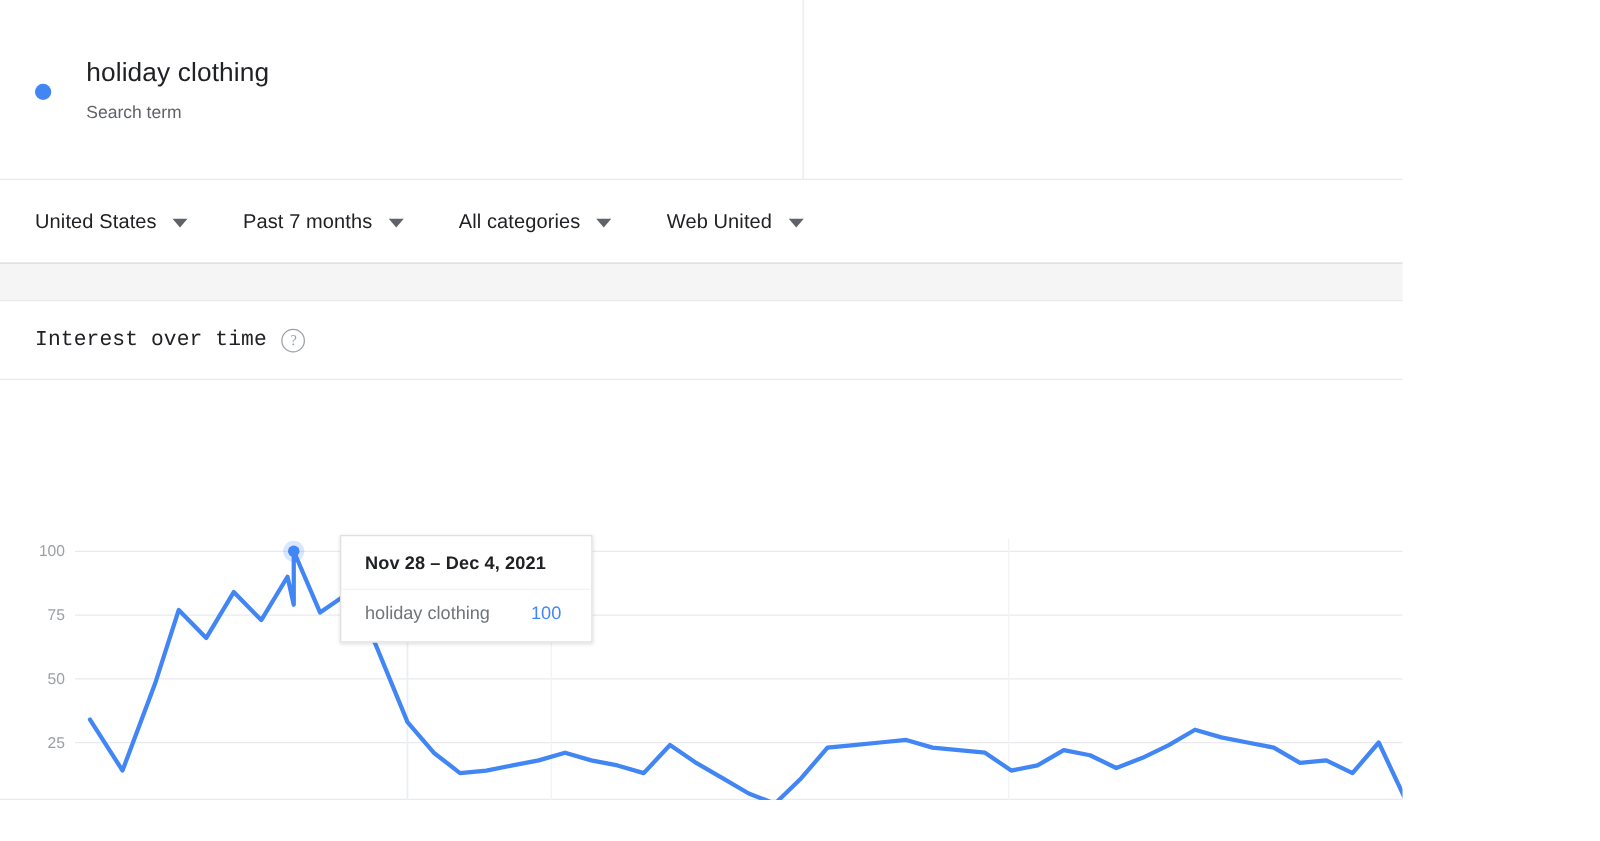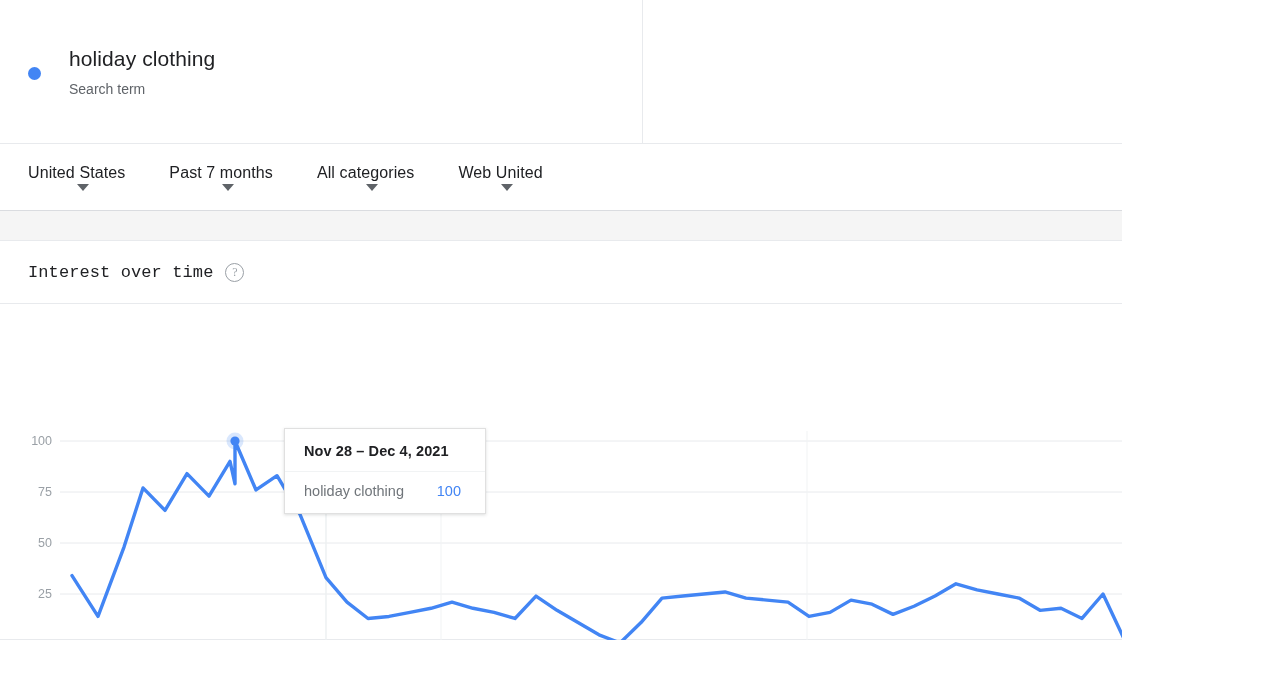--- a/index.html
+++ b/index.html
@@ -80,21 +80,20 @@
     position: absolute; left: 0; top: 145px;
     width: 1280px; height: 65px;
     background: #ffffff;
     display: flex; align-items: center;
     padding-left: 28px;
   }
   .filter {
     display: flex; align-items: center;
     margin-right: 44px;
     cursor: pointer;
-    flex-direction: column;
   }
   .filter-label {
     font-size: 16px;
     color: #202124;
     letter-spacing: 0.1px;
   }
   .caret {
     width: 0; height: 0;
     border-left: 6px solid transparent;
     border-right: 6px solid transparent;
@@ -149,21 +148,21 @@
     gap: 24px;
   }
   .act { cursor: pointer; display: flex; align-items: center; justify-content: center; }
 
   
   .plot { position: relative; width: 1280px; height: 336px; }
   .plot svg { display: block; }
 
   .tooltip {
     position: absolute;
-    left: 284px; top: 428px;
+    left: 272px; top: 428px;
     width: 202px;
     background: #ffffff;
     border: 1px solid #e0e0e0;
     box-shadow: 0 1px 3px rgba(60,64,67,0.18);
     z-index: 40;
   }
   .tt-date {
     font-size: 14.5px;
     font-weight: bold;
     color: #202124;

